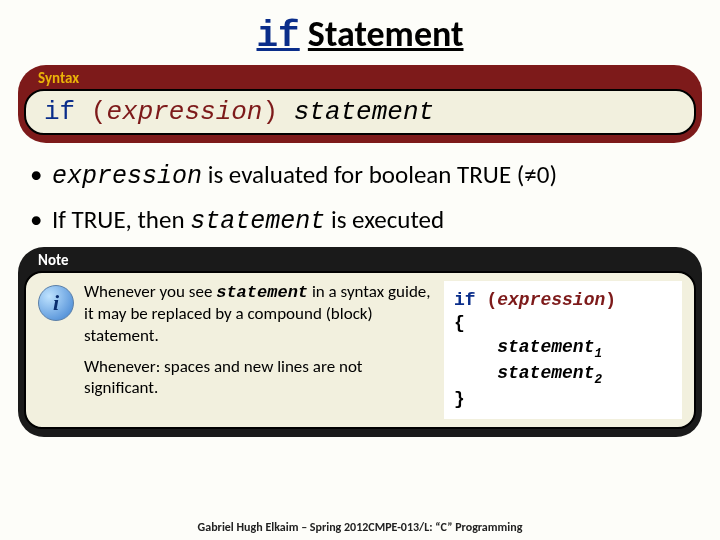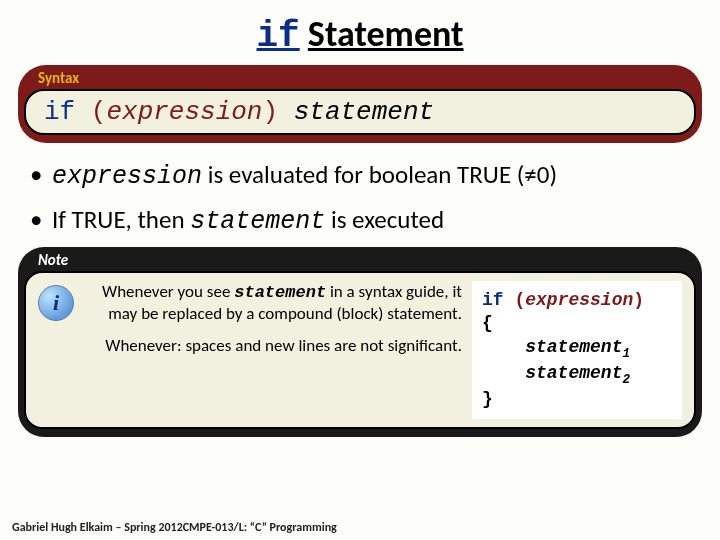--- a/index.html
+++ b/index.html
@@ -63,21 +63,20 @@
     margin: 4px 18px 0 18px;
     background: #1a1a1a;
     border-radius: 26px;
     padding: 4px 6px 8px 6px;
   }
   .panel2-label {
     color: #fff;
     font-weight: bold;
     font-size: 15px;
     padding: 0 0 2px 14px;
-    font-style: italic;
   }
   .note-body {
     background: #f2f0de;
     border: 2px solid #000;
     border-radius: 18px;
     padding: 8px 12px;
     display: flex;
     align-items: flex-start;
     gap: 10px;
   }
@@ -89,45 +88,45 @@
     color: #0a2d6e; font-family: Georgia, serif; font-style: italic;
     font-weight: bold; font-size: 22px; border: 1px solid #5a7fa8;
     margin-top: 4px;
   }
   .note-text {
     font-size: 17px;
     line-height: 1.25;
     flex: 1;
   }
   .note-text .mono { font-family: "Courier New", monospace; font-style: italic; font-weight: bold; }
-  .note-text p { margin-bottom: 10px; text-align: right; }
+  .note-text p { margin-bottom: 10px; }
 
   .code-block {
     background: #fff;
     padding: 8px 10px;
     font-family: "Courier New", monospace;
     font-weight: bold;
     font-size: 18px;
     line-height: 1.3;
     white-space: pre;
     flex-shrink: 0;
-    width: 210px;
+    width: 238px;
   }
   .code-block .kw { color: #0a2d8a; }
   .code-block .paren { color: #7d1a1a; }
   .code-block .expr { color: #7d1a1a; font-style: italic; }
   .code-block .stmt { font-style: italic; }
   .code-block .sub { font-size: 0.7em; vertical-align: sub; font-style: italic; }
 
   .footer {
     position: absolute;
     bottom: 6px;
     left: 0; right: 0;
     display: flex;
-    justify-content: flex-start;
+    justify-content: center;
     padding: 0 12px;
     font-size: 12px;
     font-weight: bold;
     color: #222;
   }
 </style>
 </head>
 <body>
 
 <div class="title">

